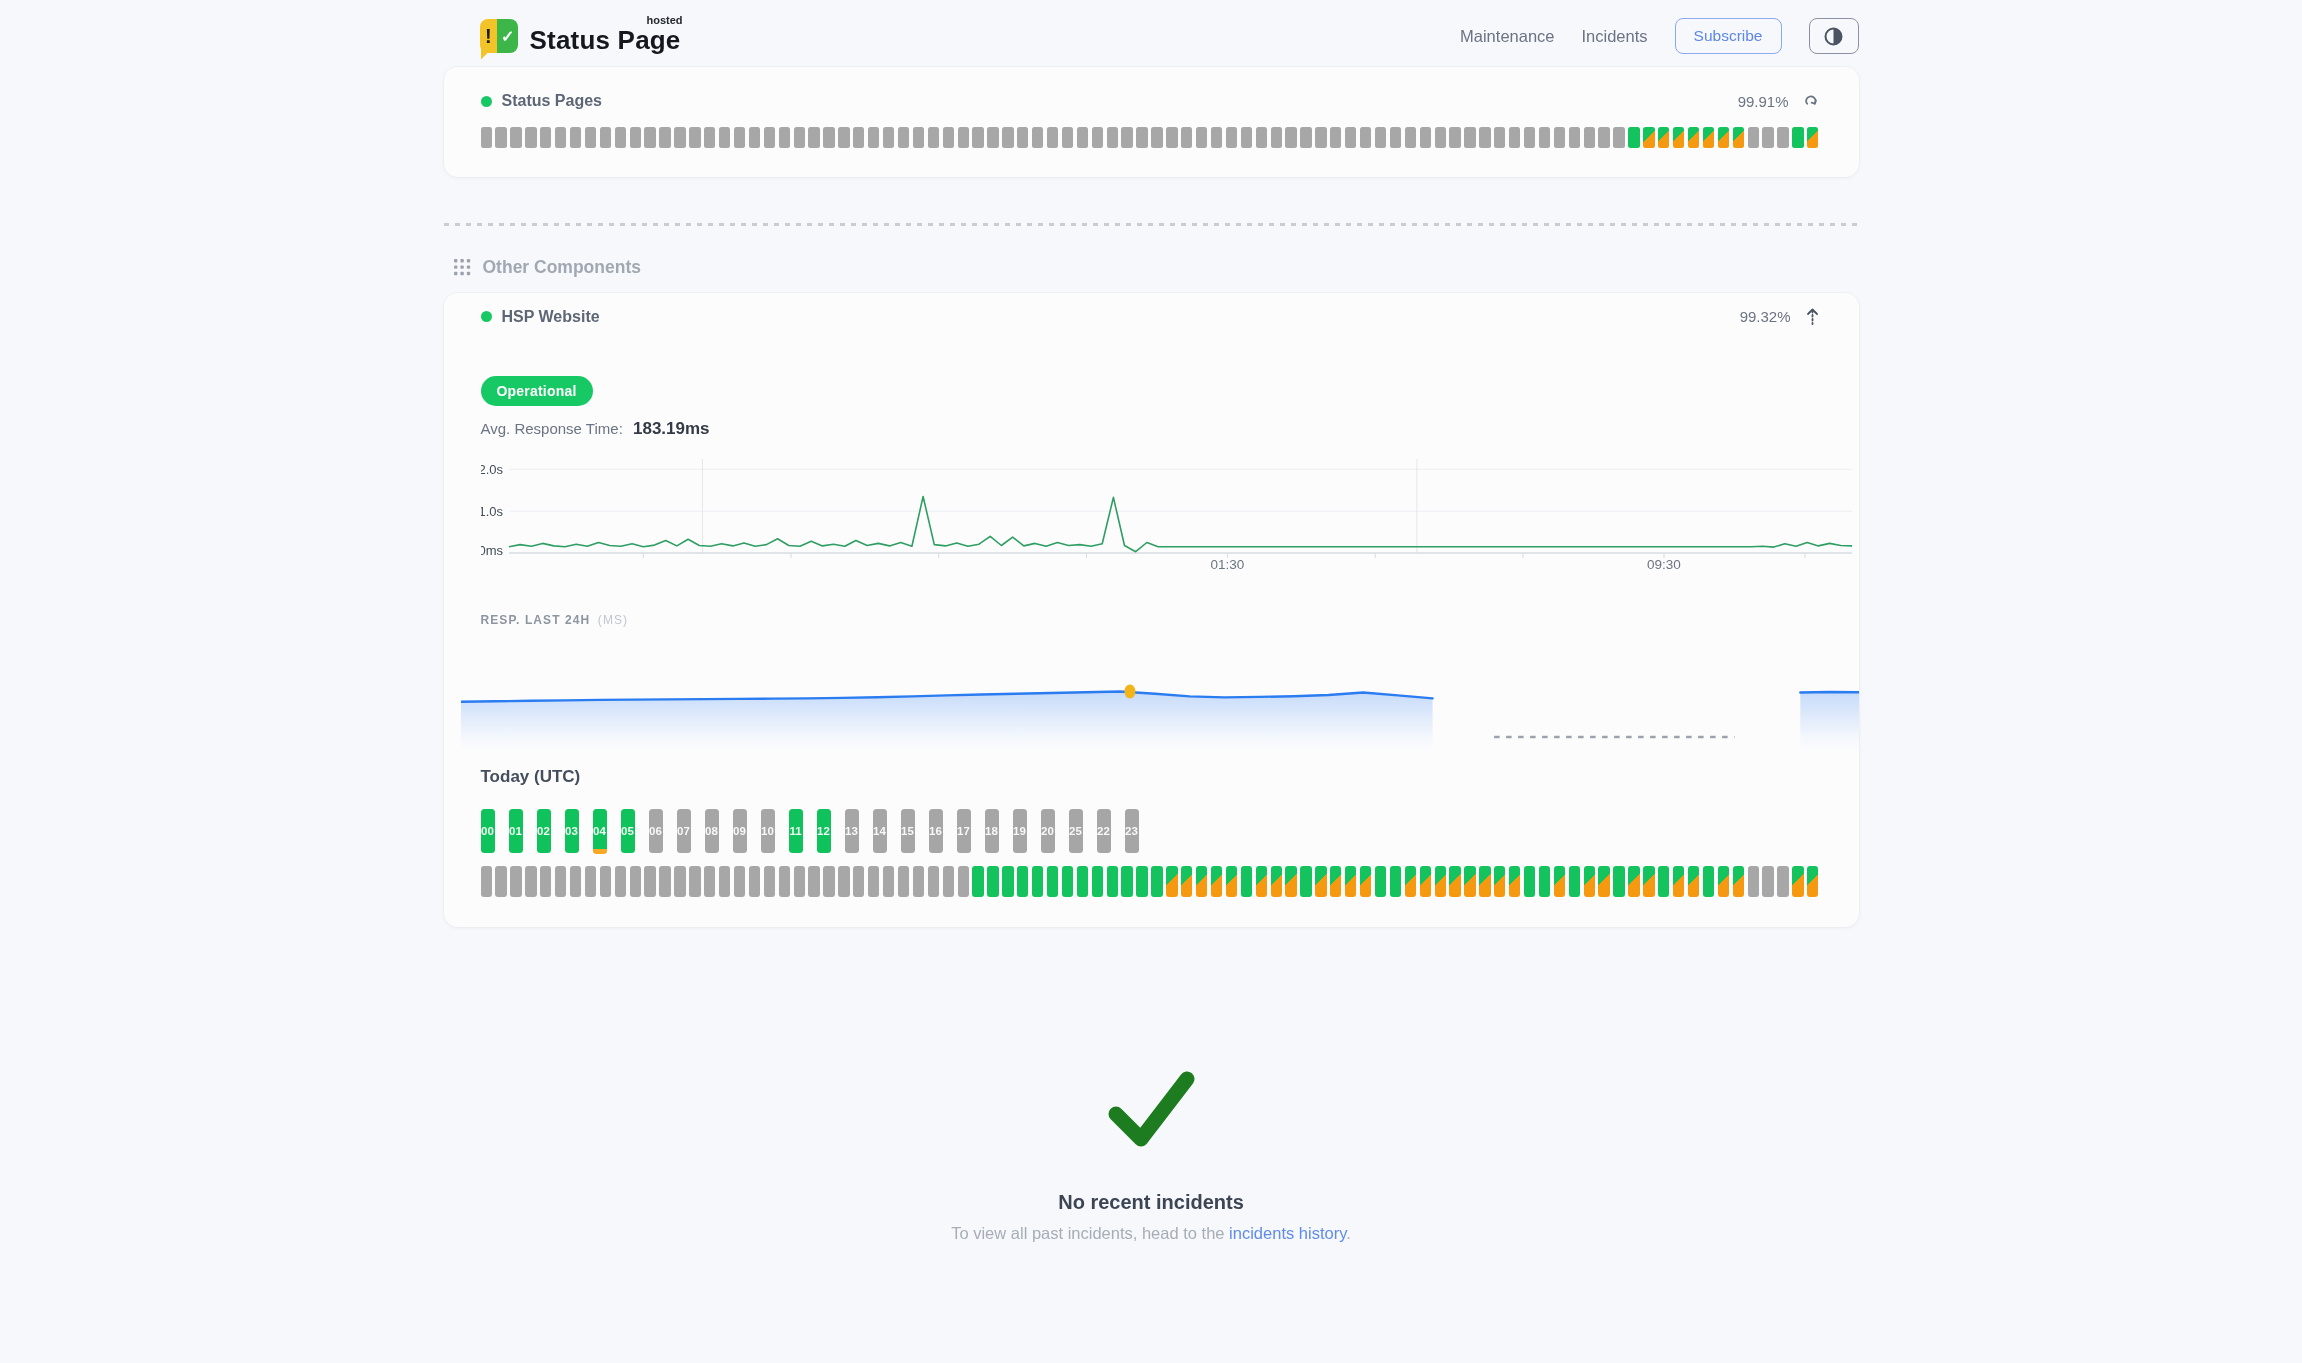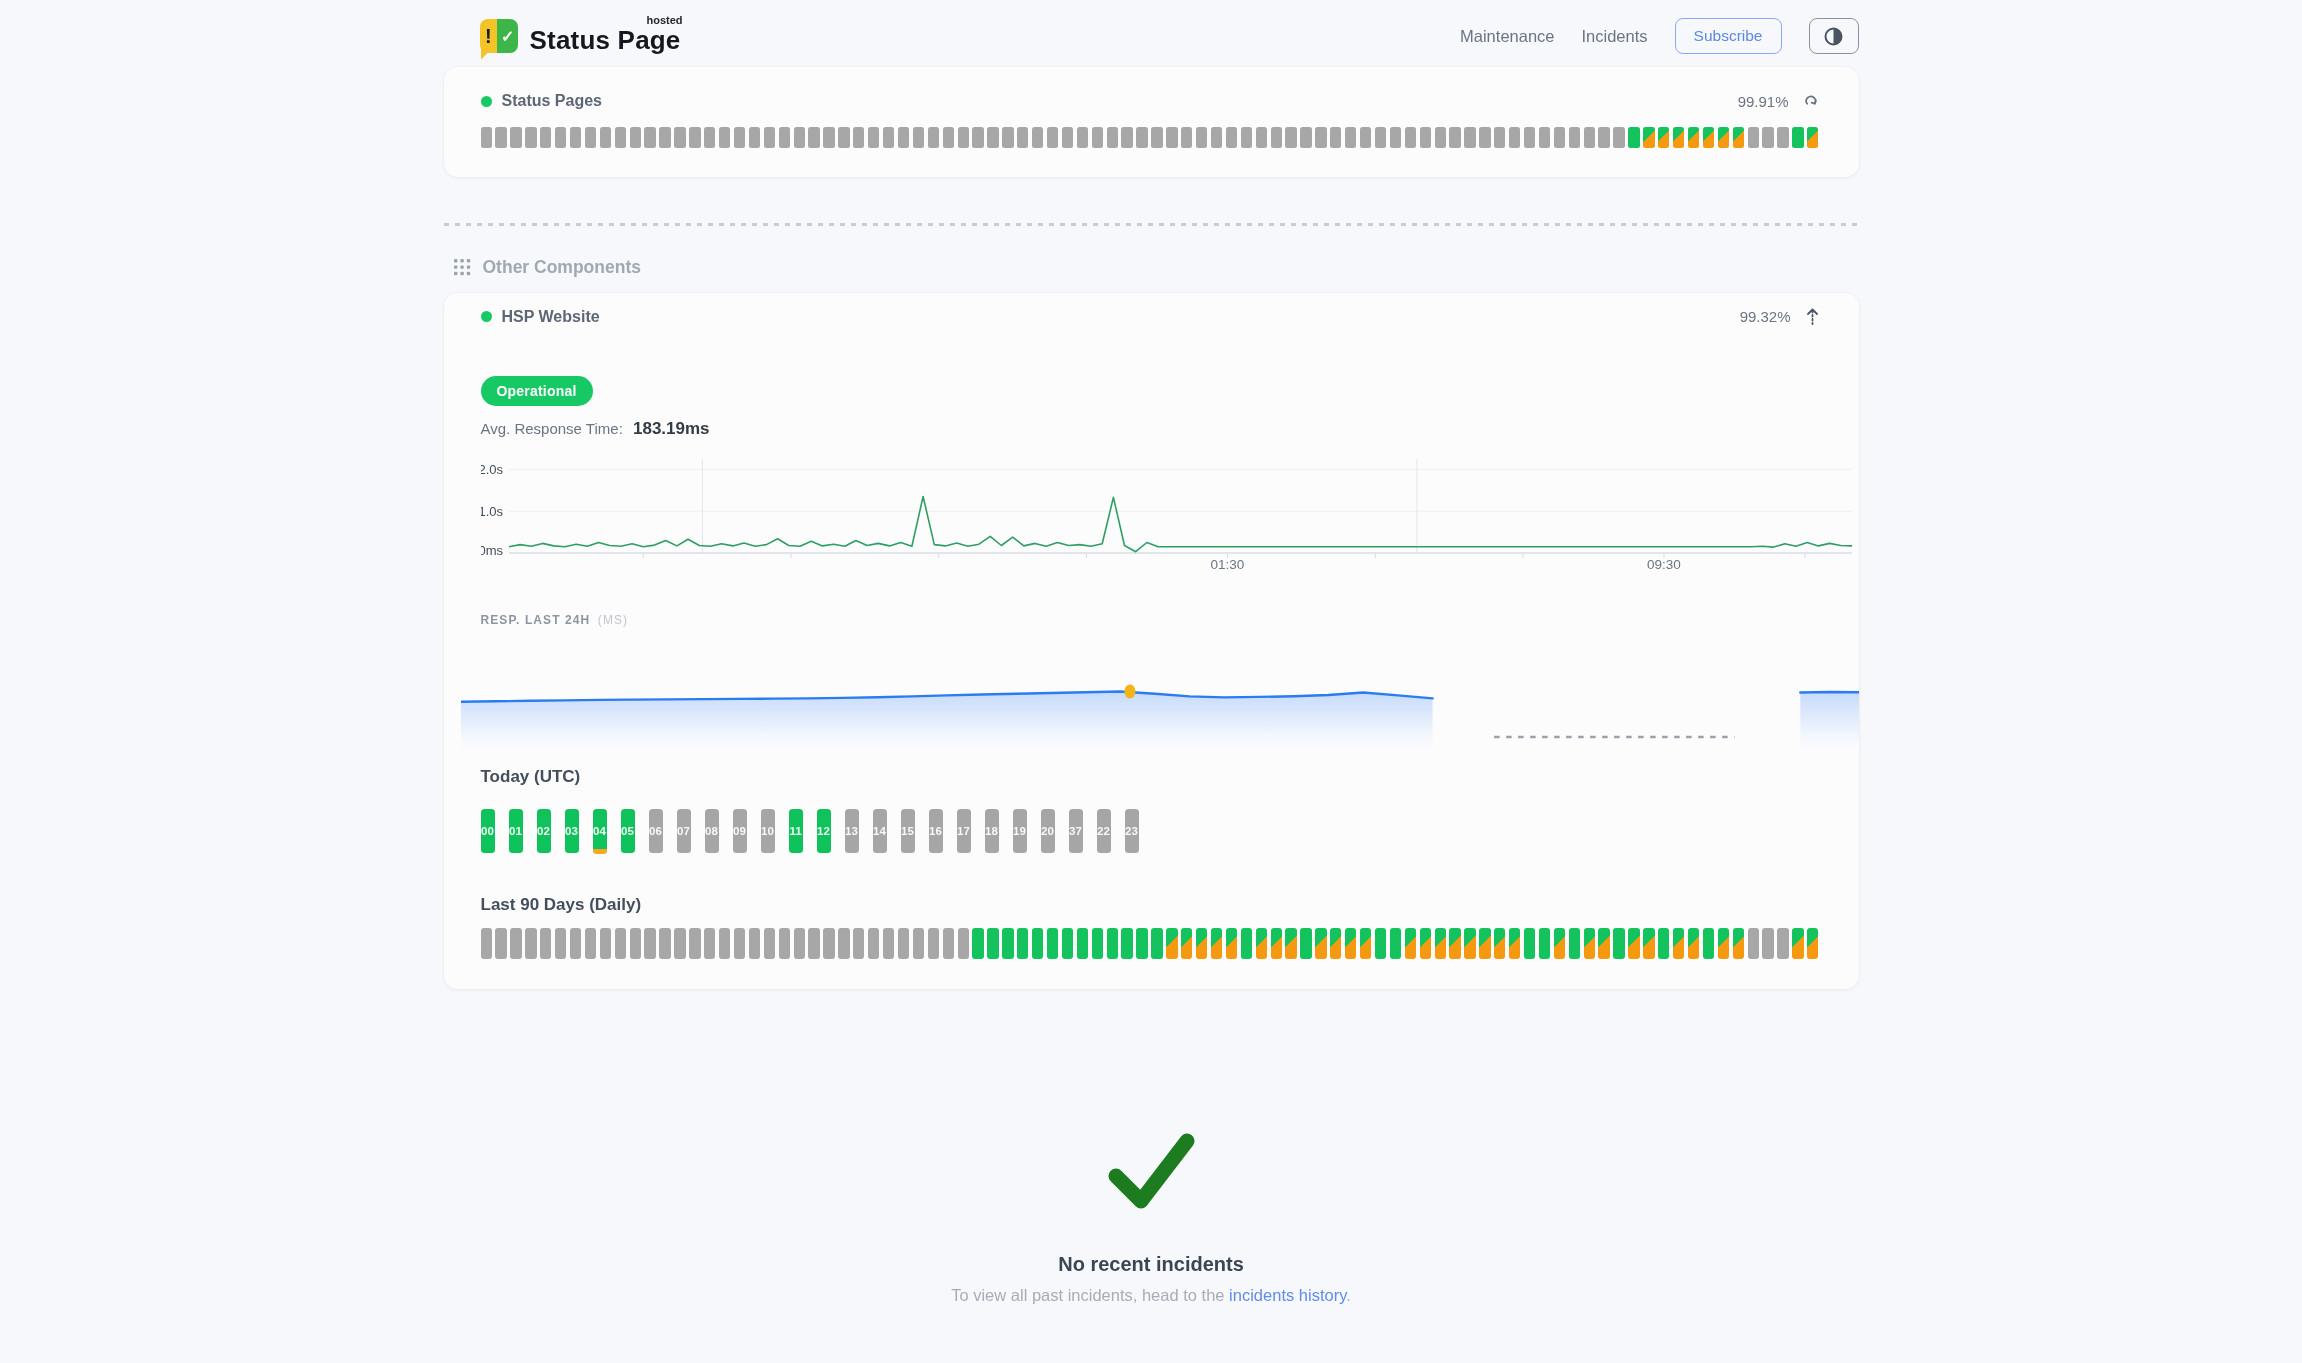--- a/index.html
+++ b/index.html
@@ -415,31 +415,30 @@
         <div class="hour h-gray">
           <span>18</span>
         </div>
         <div class="hour h-gray">
           <span>19</span>
         </div>
         <div class="hour h-gray">
           <span>20</span>
         </div>
         <div class="hour h-gray">
-          <span>37</span>
+          <span>25</span>
         </div>
         <div class="hour h-gray">
           <span>22</span>
         </div>
         <div class="hour h-gray">
           <span>23</span>
         </div>
       </div>
 
-    <div class="last90-title">Last 90 Days (Daily)</div>
     <div class="bars bars-daily" id="daily-bars">
         <span class="bar b-gray"></span>
         <span class="bar b-gray"></span>
         <span class="bar b-gray"></span>
         <span class="bar b-gray"></span>
         <span class="bar b-gray"></span>
         <span class="bar b-gray"></span>
         <span class="bar b-gray"></span>
         <span class="bar b-gray"></span>
         <span class="bar b-gray"></span>

